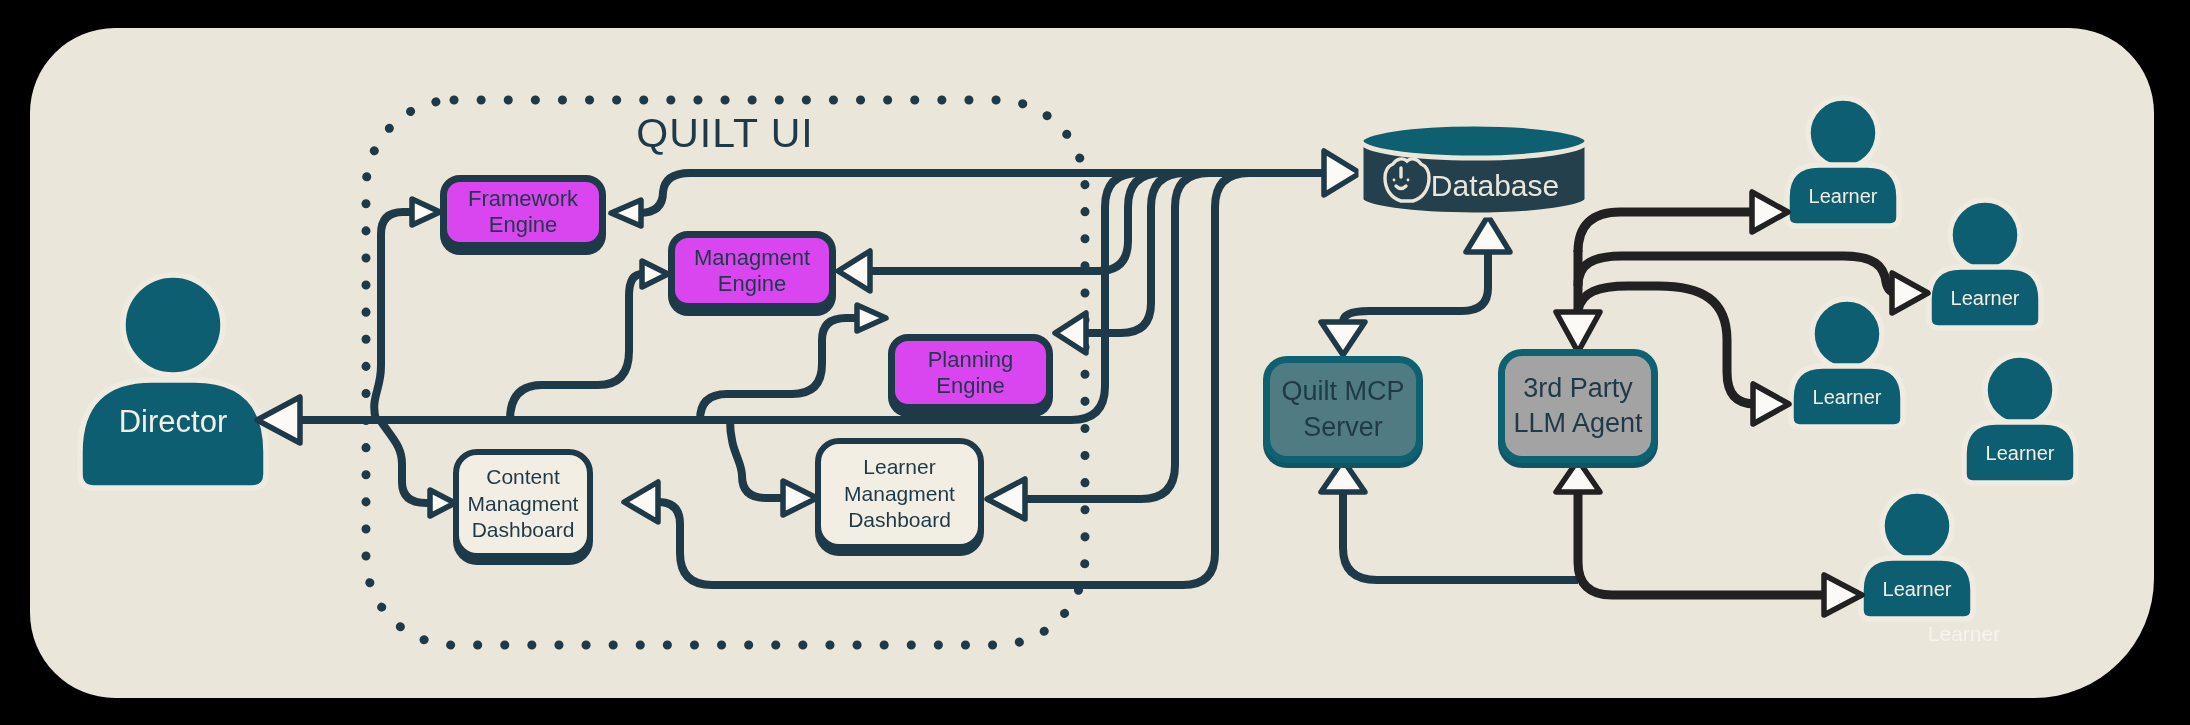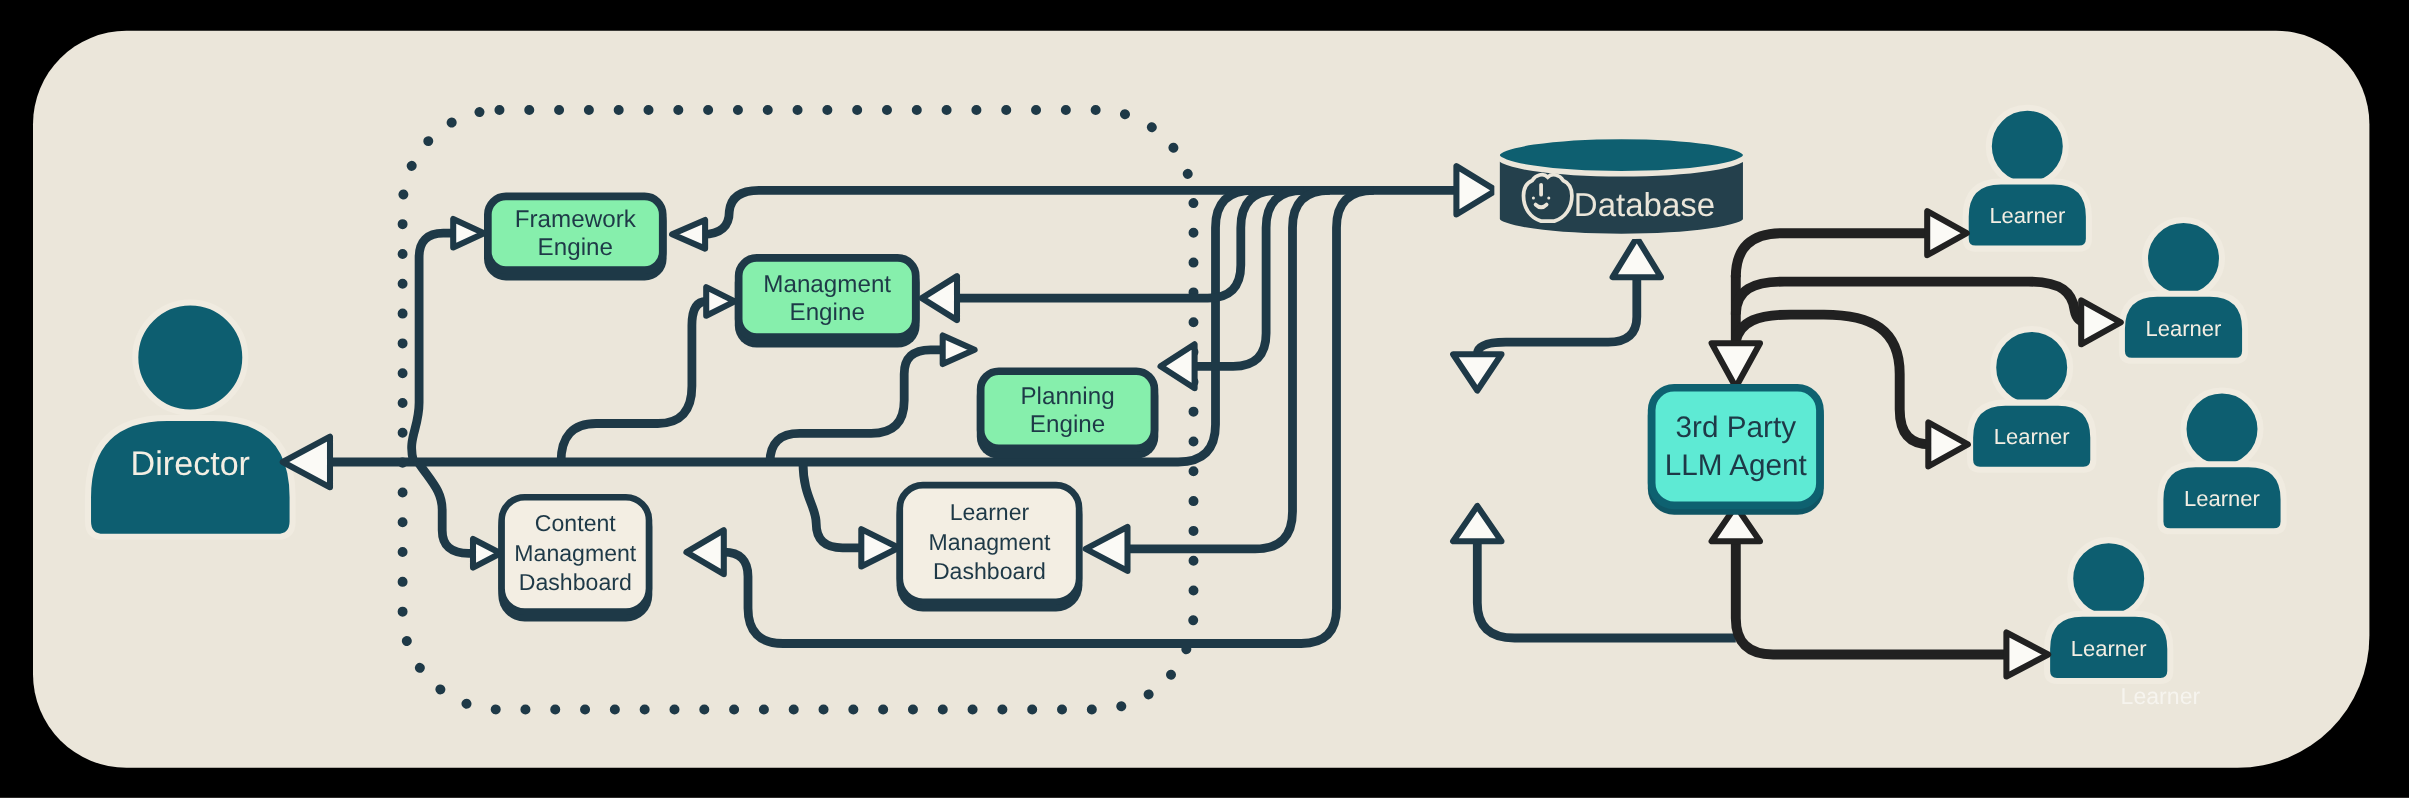--- a/index.html
+++ b/index.html
@@ -4,31 +4,31 @@
 <style>
   html,body{margin:0;padding:0;background:#000;}
   #stage{position:relative;width:2190px;height:725px;background:#000;overflow:hidden;
          font-family:"Liberation Sans",sans-serif;}
   #canvas-bg{position:absolute;left:30px;top:28px;width:2124px;height:670px;
              background:#EBE6DA;border-radius:85px 85px 120px 85px;}
   #wires{position:absolute;left:0;top:0;width:2190px;height:725px;}
   .box{position:absolute;box-sizing:border-box;border:6px solid #1E3947;display:flex;
        align-items:center;justify-content:center;text-align:center;white-space:pre-line;
        color:#1E3947;box-shadow:0 6px 0 #1E3947;}
-  .engine{background:#86efac;border-radius:20px;font-size:22px;line-height:1.18;border-width:7px;}
+  .engine{background:#d946ef;border-radius:20px;font-size:22px;line-height:1.18;border-width:7px;}
   #framework-engine{left:440px;top:175px;width:166px;height:74px;}
   #assessment-engine{left:668px;top:231px;width:168px;height:79px;}
   #planning-engine{left:888px;top:294px;width:165px;height:77px;margin-top:40px;}
   .dashboard{background:#F3EEE3;border-radius:24px;font-size:21px;line-height:1.28;}
   #content-dashboard{left:453px;top:449px;width:140px;height:110px;}
   #learner-dashboard{left:815px;top:438px;width:169px;height:112px;}
   .server{border:7px solid #0E6170;border-radius:24px;font-size:27px;line-height:1.3;
           box-shadow:0 5px 0 #0F5564;}
   #mcp-server{left:1263px;top:356px;width:160px;height:107px;background:#507B83;}
-  #llm-agent{left:1498px;top:349px;width:160px;height:114px;background:#5eead4;}
+  #llm-agent{left:1498px;top:349px;width:160px;height:114px;background:#a3a3a3;}
   #quilt-title{position:absolute;left:558px;top:110px;width:334px;text-align:center;
                font-size:41px;font-weight:500;letter-spacing:1px;color:#1E3947;}
   #ghost-learner{position:absolute;left:1898px;top:622px;width:132px;text-align:center;
                  font-size:21px;color:rgba(255,255,255,0.55);}
   .navy-line{fill:none;stroke:#1E3947;stroke-width:8;stroke-linejoin:round;}
   .black-line{fill:none;stroke:#212121;stroke-width:9;stroke-linejoin:round;}
   .arrow-n{fill:#FBFAF6;stroke:#1E3947;stroke-width:5.5;stroke-linejoin:round;}
   .arrow-b{fill:#FBFAF6;stroke:#212121;stroke-width:5.5;stroke-linejoin:round;}
 </style>
 </head>
@@ -129,30 +129,33 @@
         <path d="M 1401,201 c -10,-3 -16,-12 -16,-23 c 0,-7 3,-12 8,-14 c 3,-5 10,-7 14,-3 c 4,-4 11,-2 14,3 c 5,2 8,7 8,14 c 0,11 -6,20 -16,23 z"></path>
         <path d="M 1401,168 L 1401,177"></path>
         <path d="M 1396,186 q 5,5 10,0"></path>
         <circle cx="1394" cy="180" r="1.4" fill="#EBE6DA" stroke="none"></circle>
         <circle cx="1408" cy="180" r="1.4" fill="#EBE6DA" stroke="none"></circle>
       </g>
       <text x="1495" y="196" text-anchor="middle" font-size="30" fill="#EBE6DA" font-family="Liberation Sans, sans-serif">Database</text>
     </g>
   </svg>
 
+  <div id="quilt-title">QUILT UI</div>
 
   <div class="box engine" id="framework-engine">Framework
 Engine</div>
   <div class="box engine" id="assessment-engine">Managment
 Engine</div>
   <div class="box engine" id="planning-engine">Planning
 Engine</div>
   <div class="box dashboard" id="content-dashboard">Content
 Managment
 Dashboard</div>
   <div class="box dashboard" id="learner-dashboard">Learner
 Managment
 Dashboard</div>
+  <div class="box server" id="mcp-server">Quilt MCP
+Server</div>
   <div class="box server" id="llm-agent">3rd Party
 LLM Agent</div>
 
   <div id="ghost-learner">Learner</div>
 </div>
 
 </body></html>

